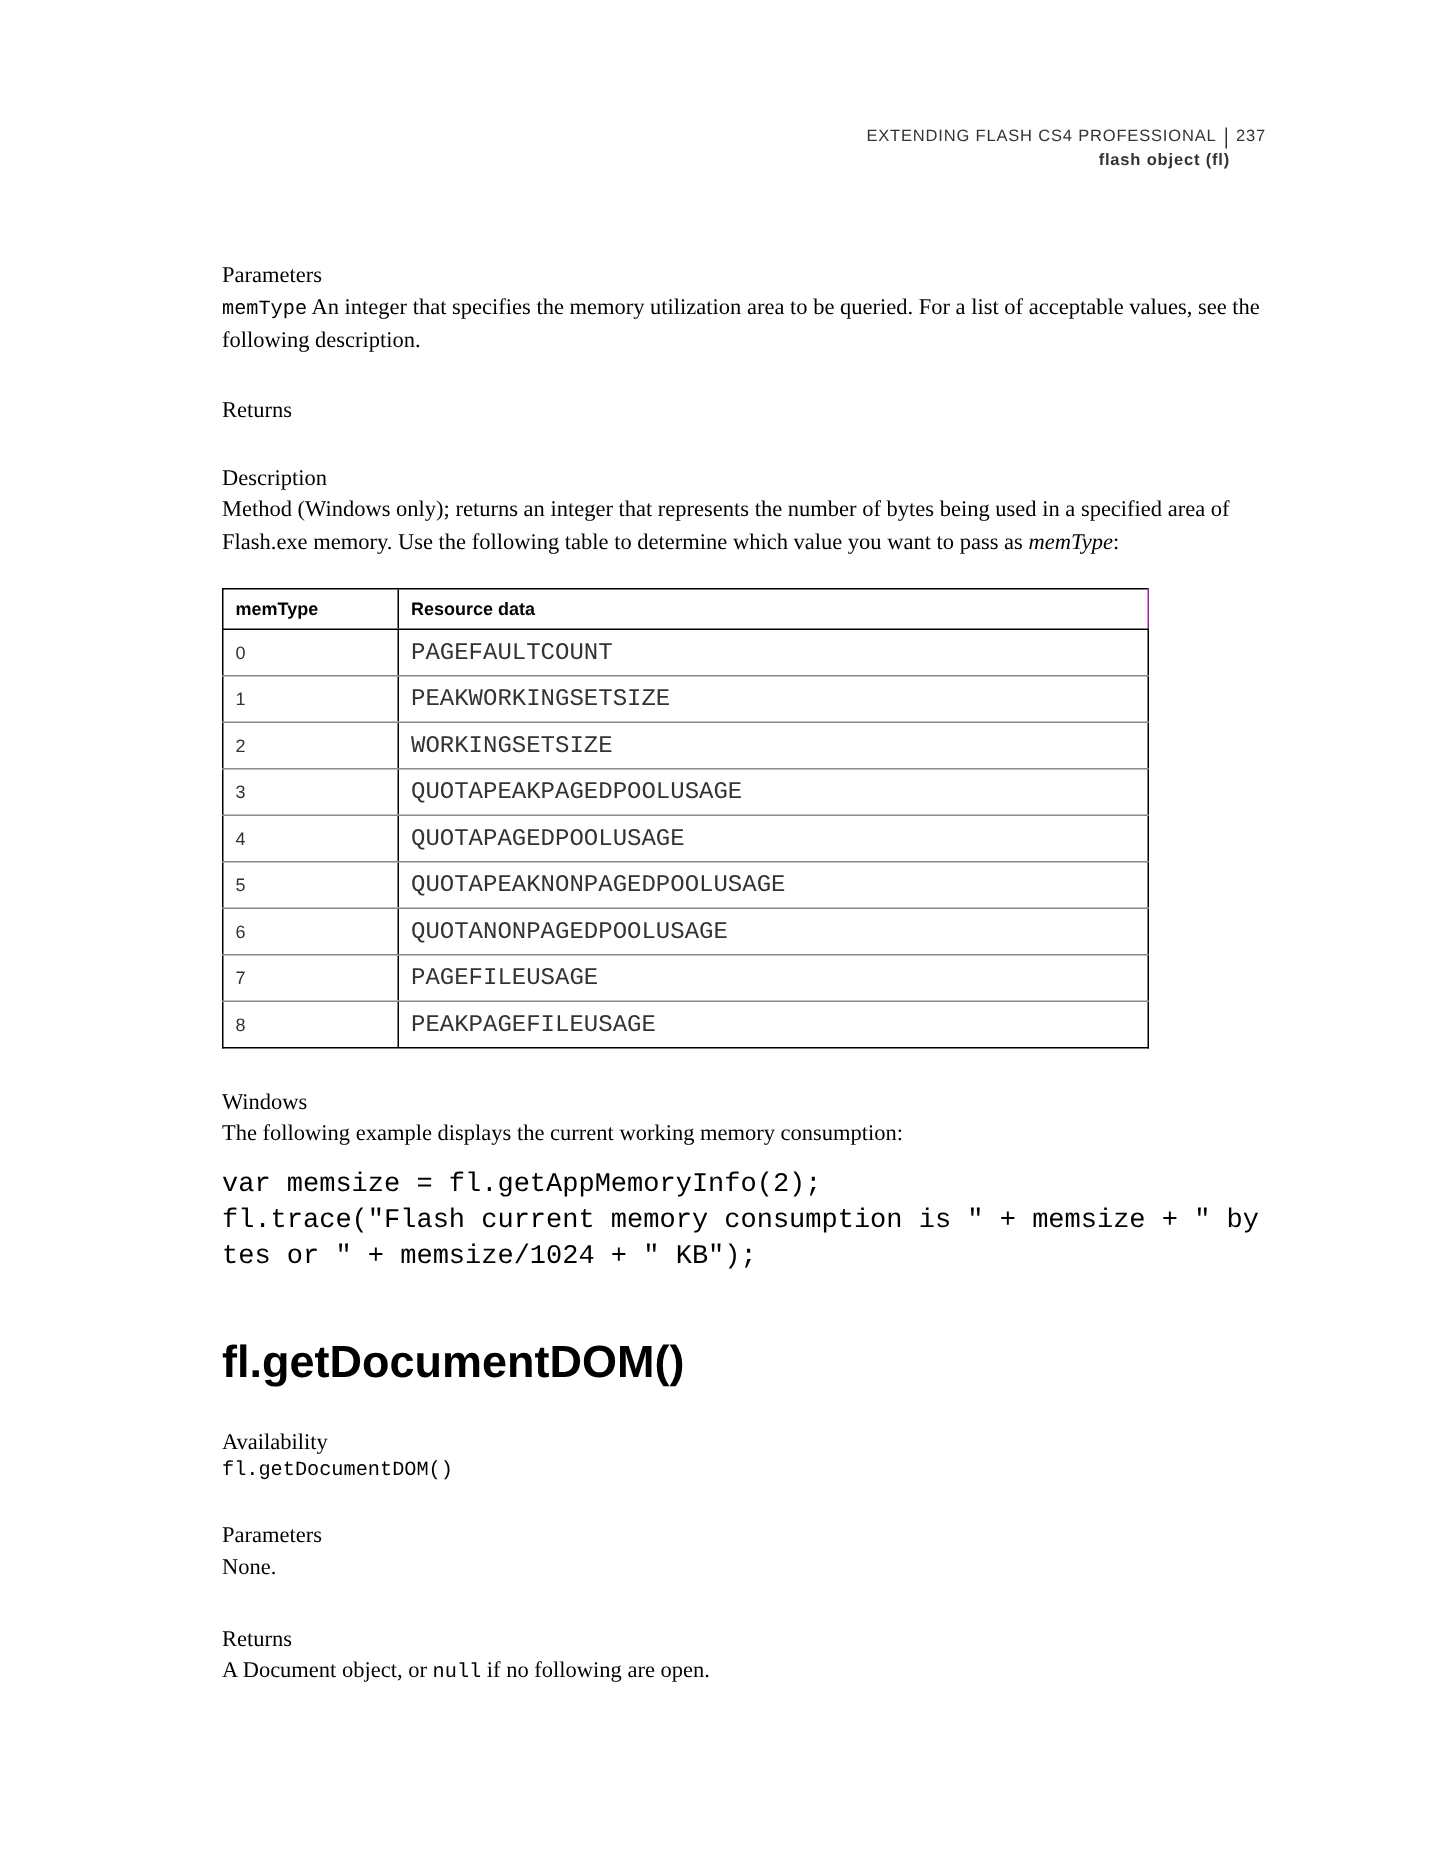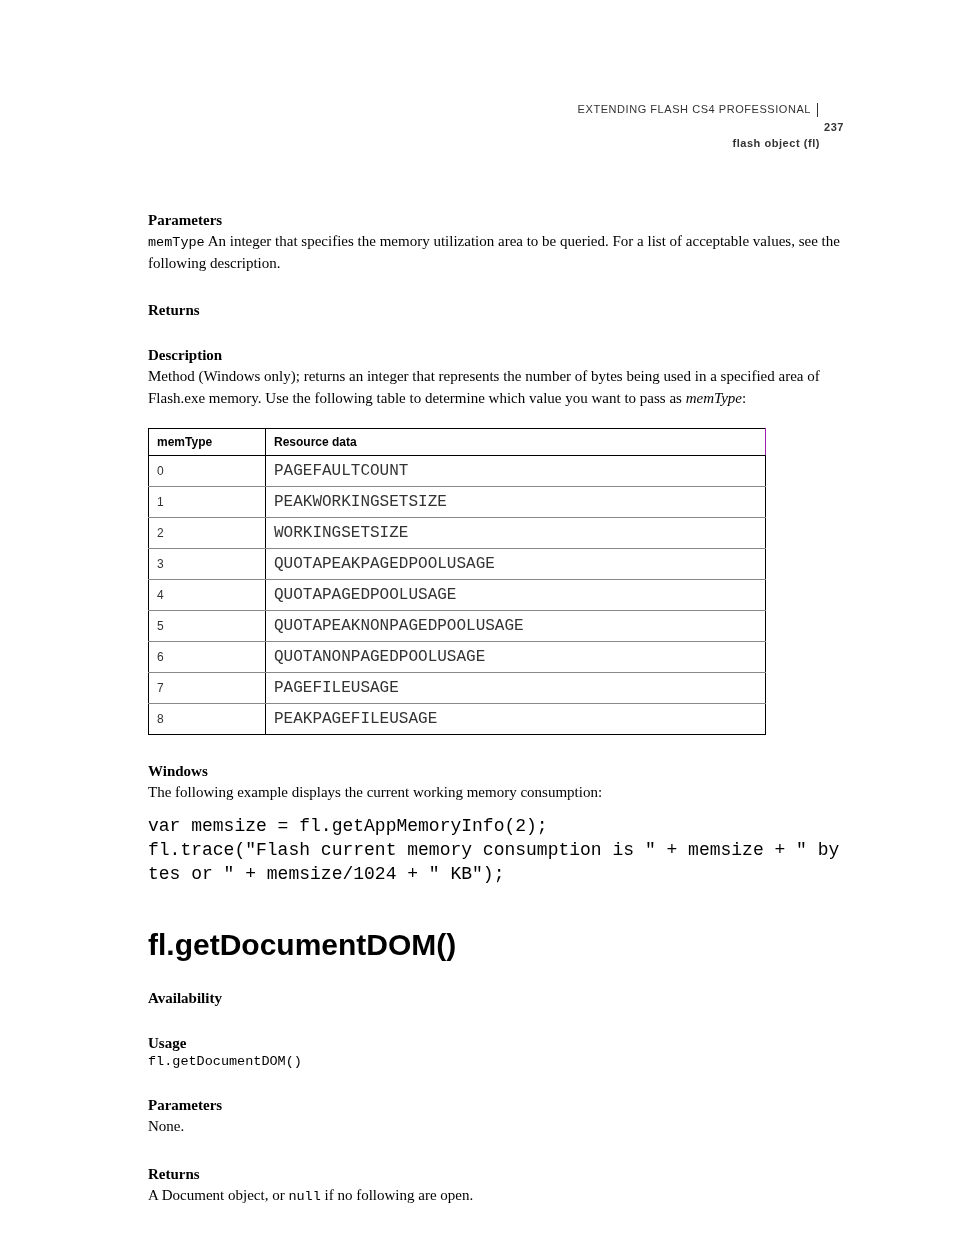--- a/index.html
+++ b/index.html
@@ -30,31 +30,30 @@
   }
   .running-head .divider {
     display: inline-block;
     width: 1px;
     height: 14px;
     background: #333;
     margin: 0 6px;
     vertical-align: middle;
   }
   .running-head .pagenum {
-    font-weight: 700;
-    margin-top: 36px;
+    font-weight: 400;
   }
   .running-head .subline {
     font-weight: 700;
     margin-top: 1px;
     padding-right: 24px;
   }
   .section-label {
     font-family: "Minion Pro", "Times New Roman", Georgia, serif;
-    font-weight: 700;
+    font-weight: 400;
     font-size: 15px;
     margin-top: 28px;
     margin-bottom: 2px;
   }
   .body {
     font-size: 15px;
     line-height: 1.45;
   }
   .mono {
     font-family: "Courier New", Courier, monospace;
@@ -178,21 +177,20 @@
 
   <div class="section-label">Windows</div>
   <div class="body">The following example displays the current working memory consumption:</div>
   <pre class="code">var memsize = fl.getAppMemoryInfo(2);
 fl.trace("Flash current memory consumption is " + memsize + " bytes or " + memsize/1024 + " KB");</pre>
 
   <h1 class="api">fl.getDocumentDOM()</h1>
 
   <div class="section-label">Availability</div>
 
-  <div class="section-label">Usage</div>
   <div class="mono">fl.getDocumentDOM()</div>
 
   <div class="section-label">Parameters</div>
   <div class="body">None.</div>
 
   <div class="section-label">Returns</div>
   <div class="body">
     <span>A Document object, or </span><span class="mono">null</span><span> if no following are open.</span>
   </div>
 

